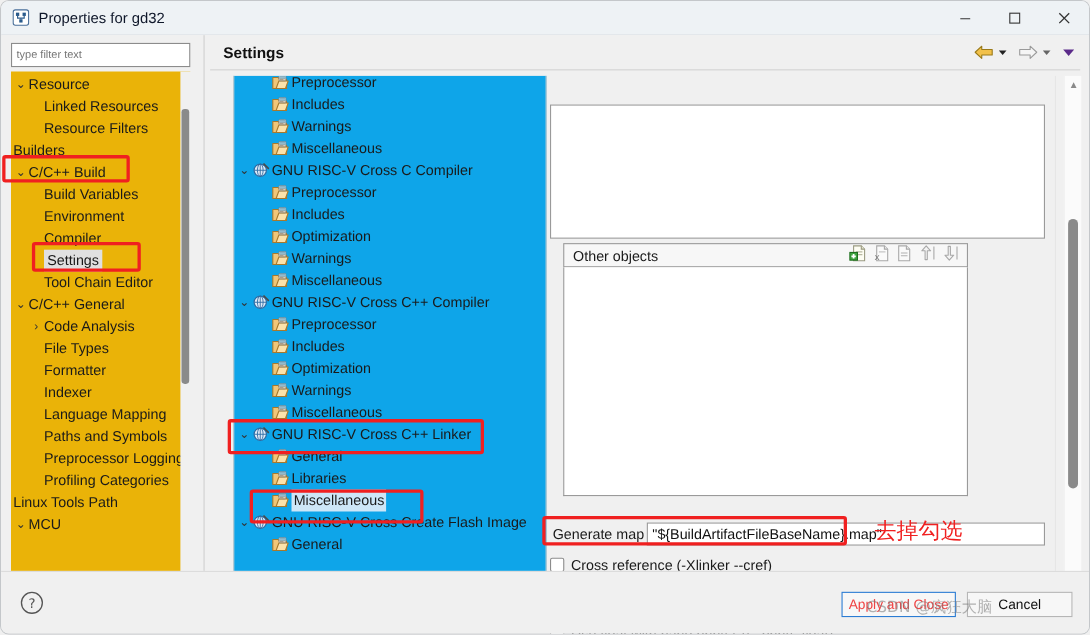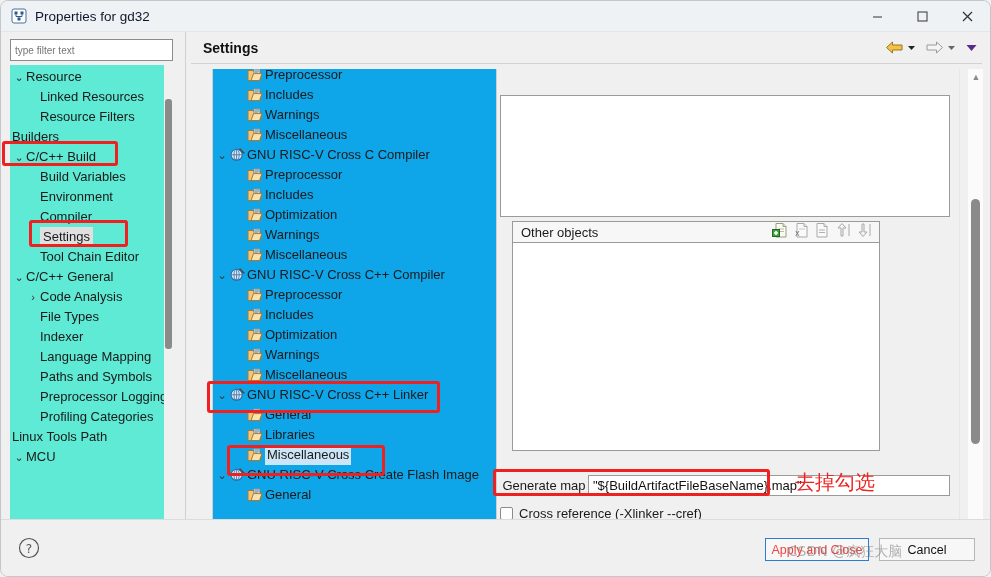--- a/index.html
+++ b/index.html
@@ -56,21 +56,21 @@
     background:#fff;
     font-family:"Liberation Sans", sans-serif;
     font-size:10px;
     color:#6b6b6b;
     padding:0 4px;
     outline:none;
   }
   #left-tree-wrap {
     position:absolute; left:9px; top:33px;
     width:163px; height:467px;
-    background:#5eead4;
+    background:#eab308;
     overflow:hidden;
   }
   #left-tree {
     position:absolute; left:0; top:0; right:0; top:0;
     padding-top:2px;
   }
   .lt-row {
     height:20px; line-height:20px;
     white-space:nowrap;
     font-size:13px;
@@ -357,20 +357,21 @@
           <div class="lt-row lt-d0"><span class="lbl">Builders</span></div>
           <div class="lt-row lt-d0"><span class="twisty">⌄</span><span class="lbl">C/C++ Build</span></div>
           <div class="lt-row lt-d1"><span class="lbl">Build Variables</span></div>
           <div class="lt-row lt-d1"><span class="lbl">Environment</span></div>
           <div class="lt-row lt-d1"><span class="lbl">Compiler</span></div>
           <div class="lt-row lt-d1 sel"><span class="lbl">Settings</span></div>
           <div class="lt-row lt-d1"><span class="lbl">Tool Chain Editor</span></div>
           <div class="lt-row lt-d0"><span class="twisty">⌄</span><span class="lbl">C/C++ General</span></div>
           <div class="lt-row lt-d1nt"><span class="twisty">›</span><span class="lbl">Code Analysis</span></div>
           <div class="lt-row lt-d1"><span class="lbl">File Types</span></div>
+          <div class="lt-row lt-d1"><span class="lbl">Formatter</span></div>
           <div class="lt-row lt-d1"><span class="lbl">Indexer</span></div>
           <div class="lt-row lt-d1"><span class="lbl">Language Mapping</span></div>
           <div class="lt-row lt-d1"><span class="lbl">Paths and Symbols</span></div>
           <div class="lt-row lt-d1"><span class="lbl">Preprocessor Logging</span></div>
           <div class="lt-row lt-d1"><span class="lbl">Profiling Categories</span></div>
           <div class="lt-row lt-d0"><span class="lbl">Linux Tools Path</span></div>
           <div class="lt-row lt-d0"><span class="twisty">⌄</span><span class="lbl">MCU</span></div>
         </div>
     </div>
     <div id="left-vscroll">

